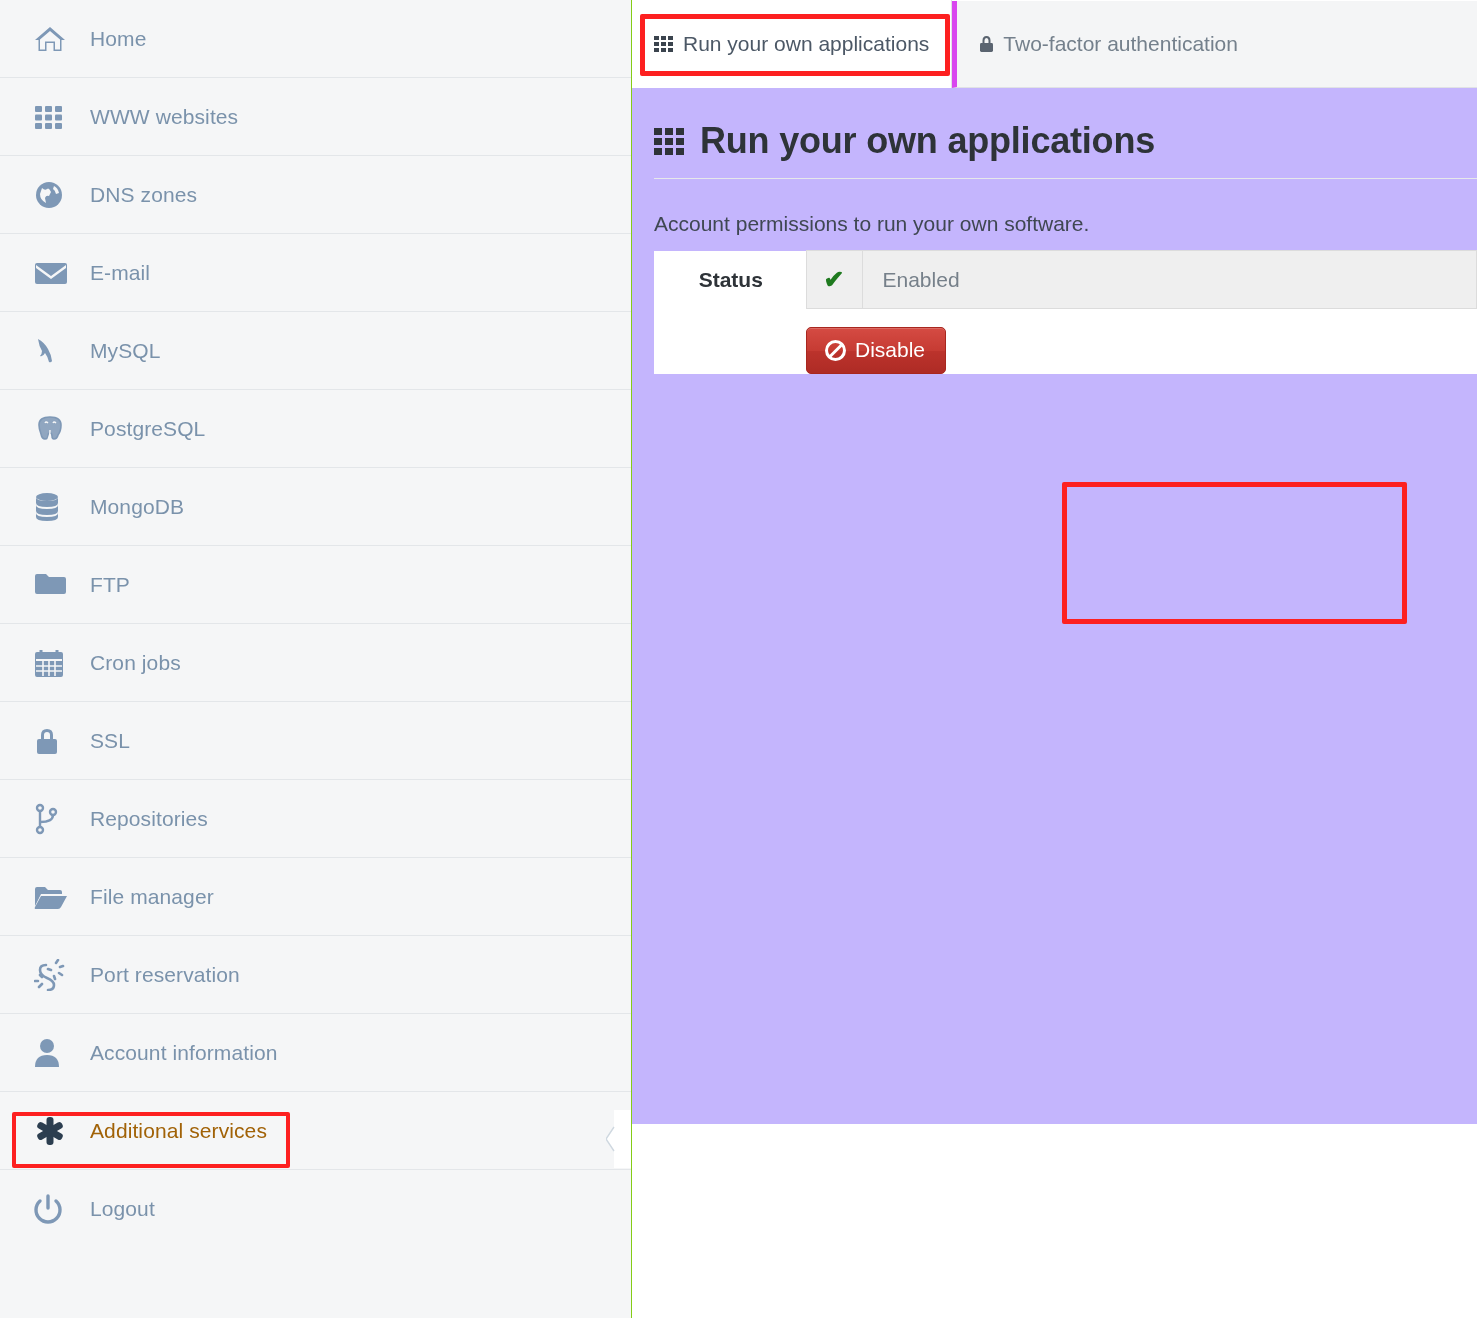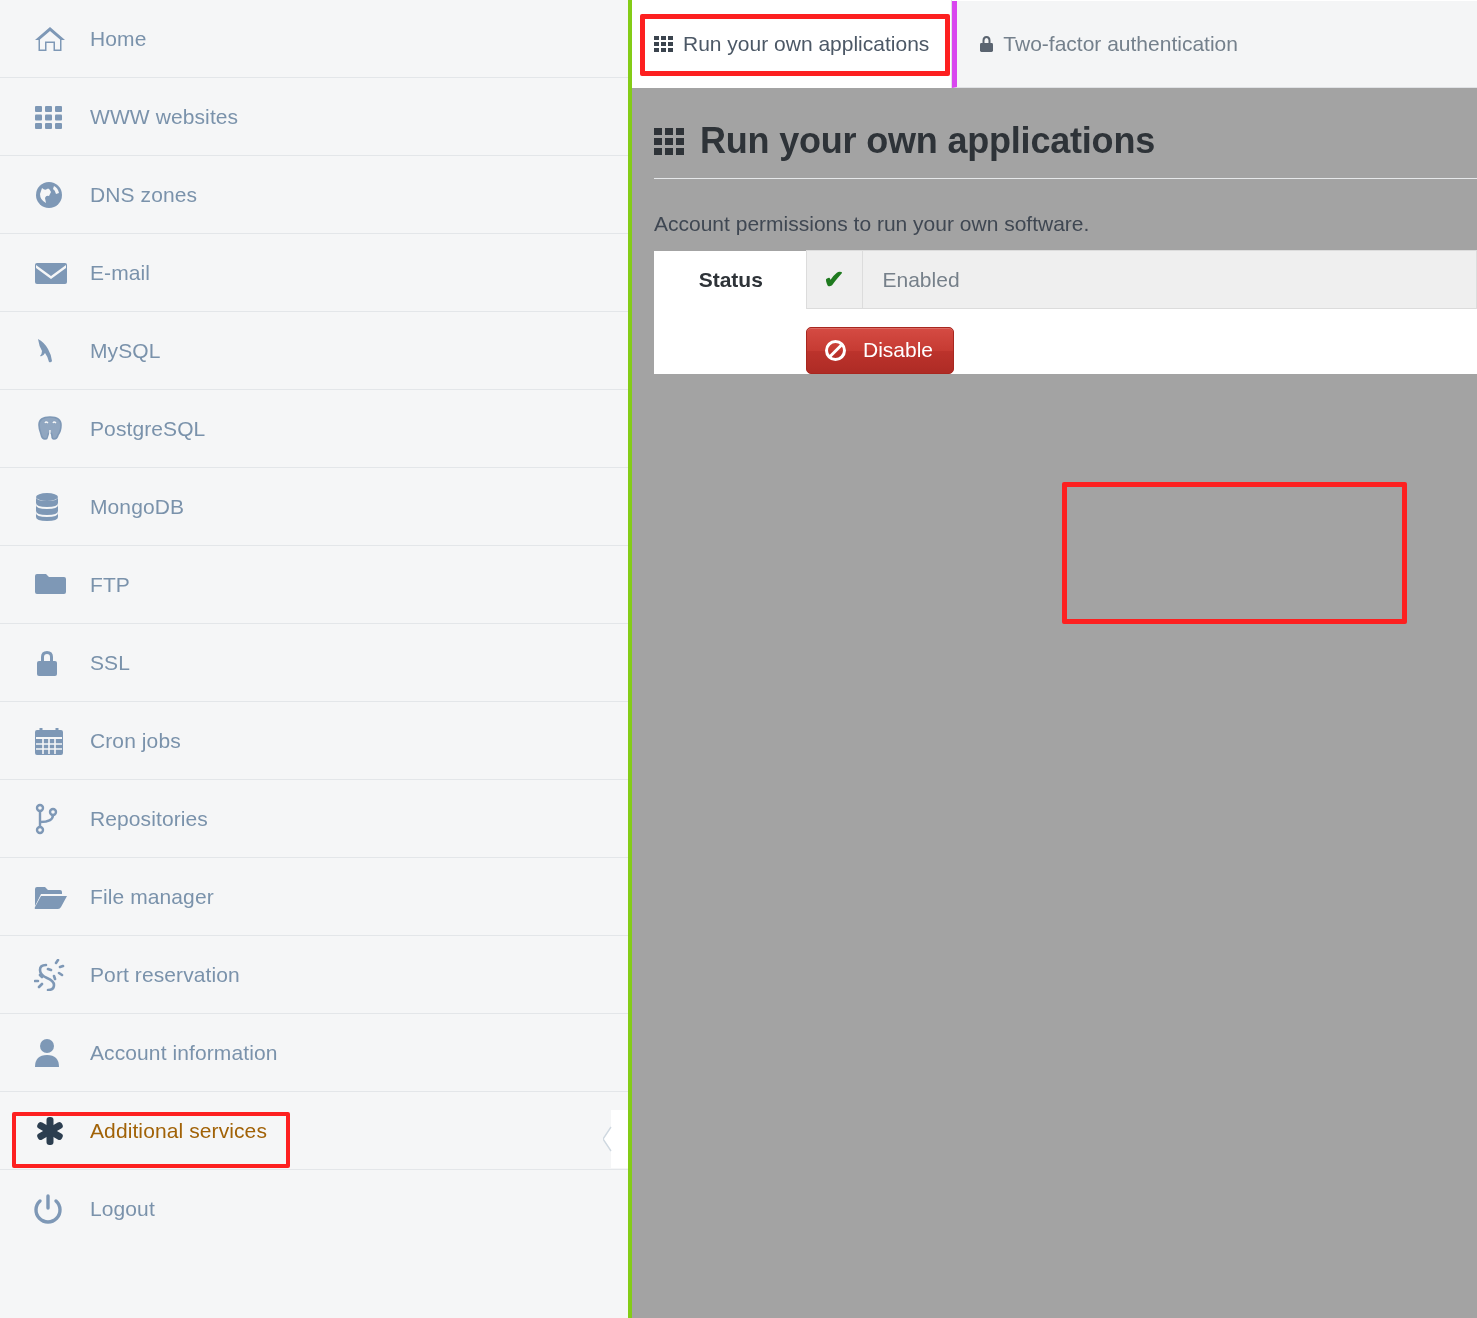--- a/index.html
+++ b/index.html
@@ -15,21 +15,21 @@
     width: 1477px; height: 1318px;
     display: flex;
   }
 
   
   .sidebar {
     position: relative;
     width: 632px;
     height: 1318px;
     background: #f5f6f7;
-    border-right: 4px solid #84cc16;
+    border-right: 1px solid #84cc16;
     flex: 0 0 632px;
     overflow: hidden;
   }
   .nav-list { list-style: none; margin: 0; padding: 0; }
   .nav-item {
     position: relative;
     height: 78px;
     display: flex;
     align-items: center;
     padding-left: 34px;
@@ -76,22 +76,22 @@
     width: 26px;
     height: 58px;
     z-index: 30;
     pointer-events: none;
   }
 
   
   .main {
     position: relative;
     flex: 1 1 auto;
-    height: 1318px;
-    background: #a3a3a3;
+    height: 1124px;
+    background: #c4b5fd;
   }
 
   .tabbar {
     position: relative;
     height: 88px;
     display: flex;
     align-items: flex-end;
     background: #ffffff;
   }
   .tab {
@@ -209,21 +209,21 @@
     font-weight: bold;
   }
   .action-row td { background: #ffffff; }
   .action-cell {
     padding: 18px 0 0 0 !important;
     text-align: left;
   }
   .btn-disable {
     display: inline-flex;
     align-items: center;
-    gap: 17px;
+    gap: 9px;
     font-size: 21px;
     color: #ffffff;
     background: linear-gradient(to bottom, #d54b43 0%, #c63b33 50%, #bc332c 51%, #ae2b25 100%);
     border: 1px solid #a8271f;
     border-radius: 5px;
     padding: 10px 20px 11px 18px;
     cursor: pointer;
     box-shadow: inset 0 1px 0 rgba(255,255,255,0.18);
     font-family: "Liberation Sans", sans-serif;
     white-space: nowrap;
@@ -345,39 +345,39 @@
         <span class="nav-icon">
           <svg width="32" height="26" viewBox="0 0 32 26" fill="currentColor">
               <path d="M1 4 q0 -2 2 -2 h9 l3 3 h15 q2 0 2 2 v13 q0 2 -2 2 H3 q-2 0 -2 -2 z"></path>
             </svg>
         </span>
         <span class="nav-label">FTP</span>
       </li>
 
       <li class="nav-item">
         <span class="nav-icon">
-          <svg width="26" height="30" viewBox="0 0 26 30" fill="currentColor">
-            <path d="M7 13 V9 q0 -6 6 -6 t6 6 v4 h-3 V9 q0 -3 -3 -3 t-3 3 v4 z"></path>
-            <rect x="3" y="13" width="20" height="15" rx="2"></rect>
-          </svg>
-        </span>
-        <span class="nav-label">SSL</span>
-      </li>
-
-      <li class="nav-item">
-        <span class="nav-icon">
           <svg width="30" height="30" viewBox="0 0 30 30" fill="none" stroke="currentColor" stroke-width="2">
             <rect x="2" y="5" width="26" height="23" rx="1" fill="currentColor"></rect>
             <path d="M2 12 H28" stroke="#f5f6f7"></path>
             <path d="M9 12 V28 M15 12 V28 M21 12 V28" stroke="#f5f6f7" stroke-width="1.6"></path>
             <path d="M2 18 H28 M2 23 H28" stroke="#f5f6f7" stroke-width="1.6"></path>
             <path d="M7 2 V8 M23 2 V8" stroke="currentColor" stroke-width="3"></path>
           </svg>
         </span>
         <span class="nav-label">Cron jobs</span>
+      </li>
+
+      <li class="nav-item">
+        <span class="nav-icon">
+          <svg width="26" height="30" viewBox="0 0 26 30" fill="currentColor">
+            <path d="M7 13 V9 q0 -6 6 -6 t6 6 v4 h-3 V9 q0 -3 -3 -3 t-3 3 v4 z"></path>
+            <rect x="3" y="13" width="20" height="15" rx="2"></rect>
+          </svg>
+        </span>
+        <span class="nav-label">SSL</span>
       </li>
 
       <li class="nav-item">
         <span class="nav-icon">
           <svg width="26" height="32" viewBox="0 0 26 32" fill="none" stroke="currentColor" stroke-width="2.4">
             <circle cx="6" cy="5" r="3"></circle>
             <circle cx="6" cy="27" r="3"></circle>
             <circle cx="19" cy="9" r="3"></circle>
             <path d="M6 8 V24"></path>
             <path d="M19 12 q0 7 -13 7"></path>

